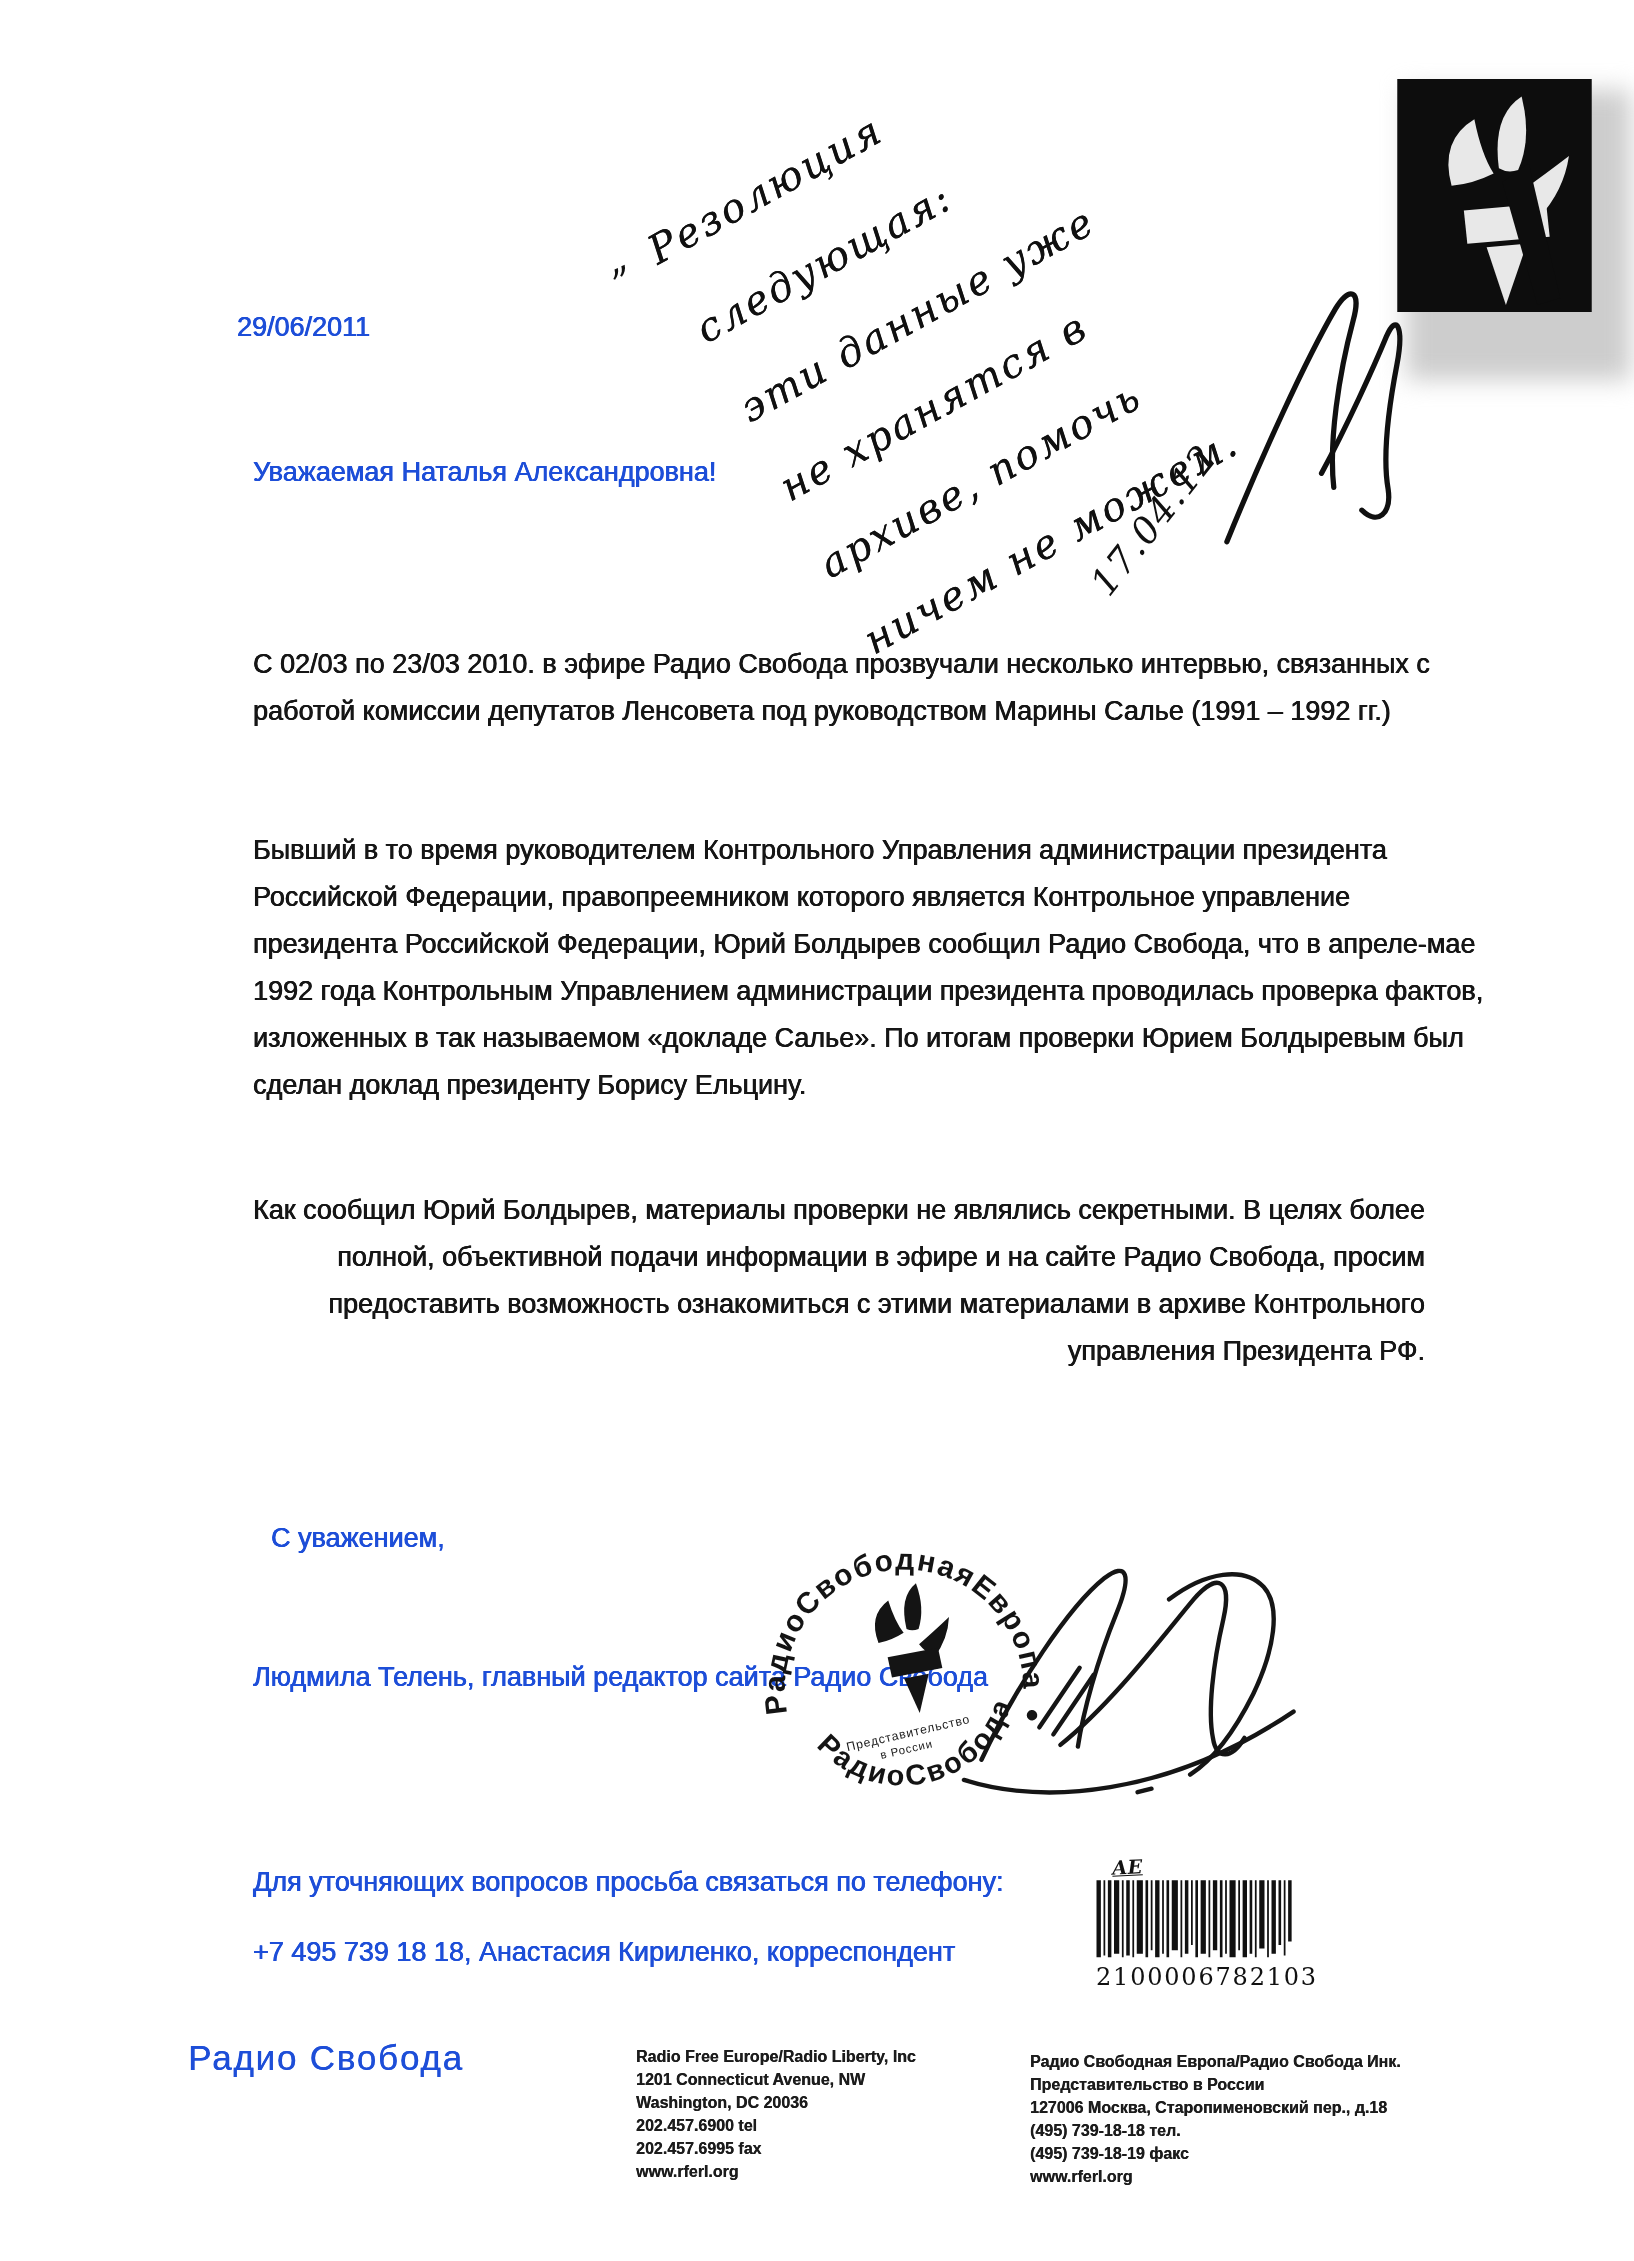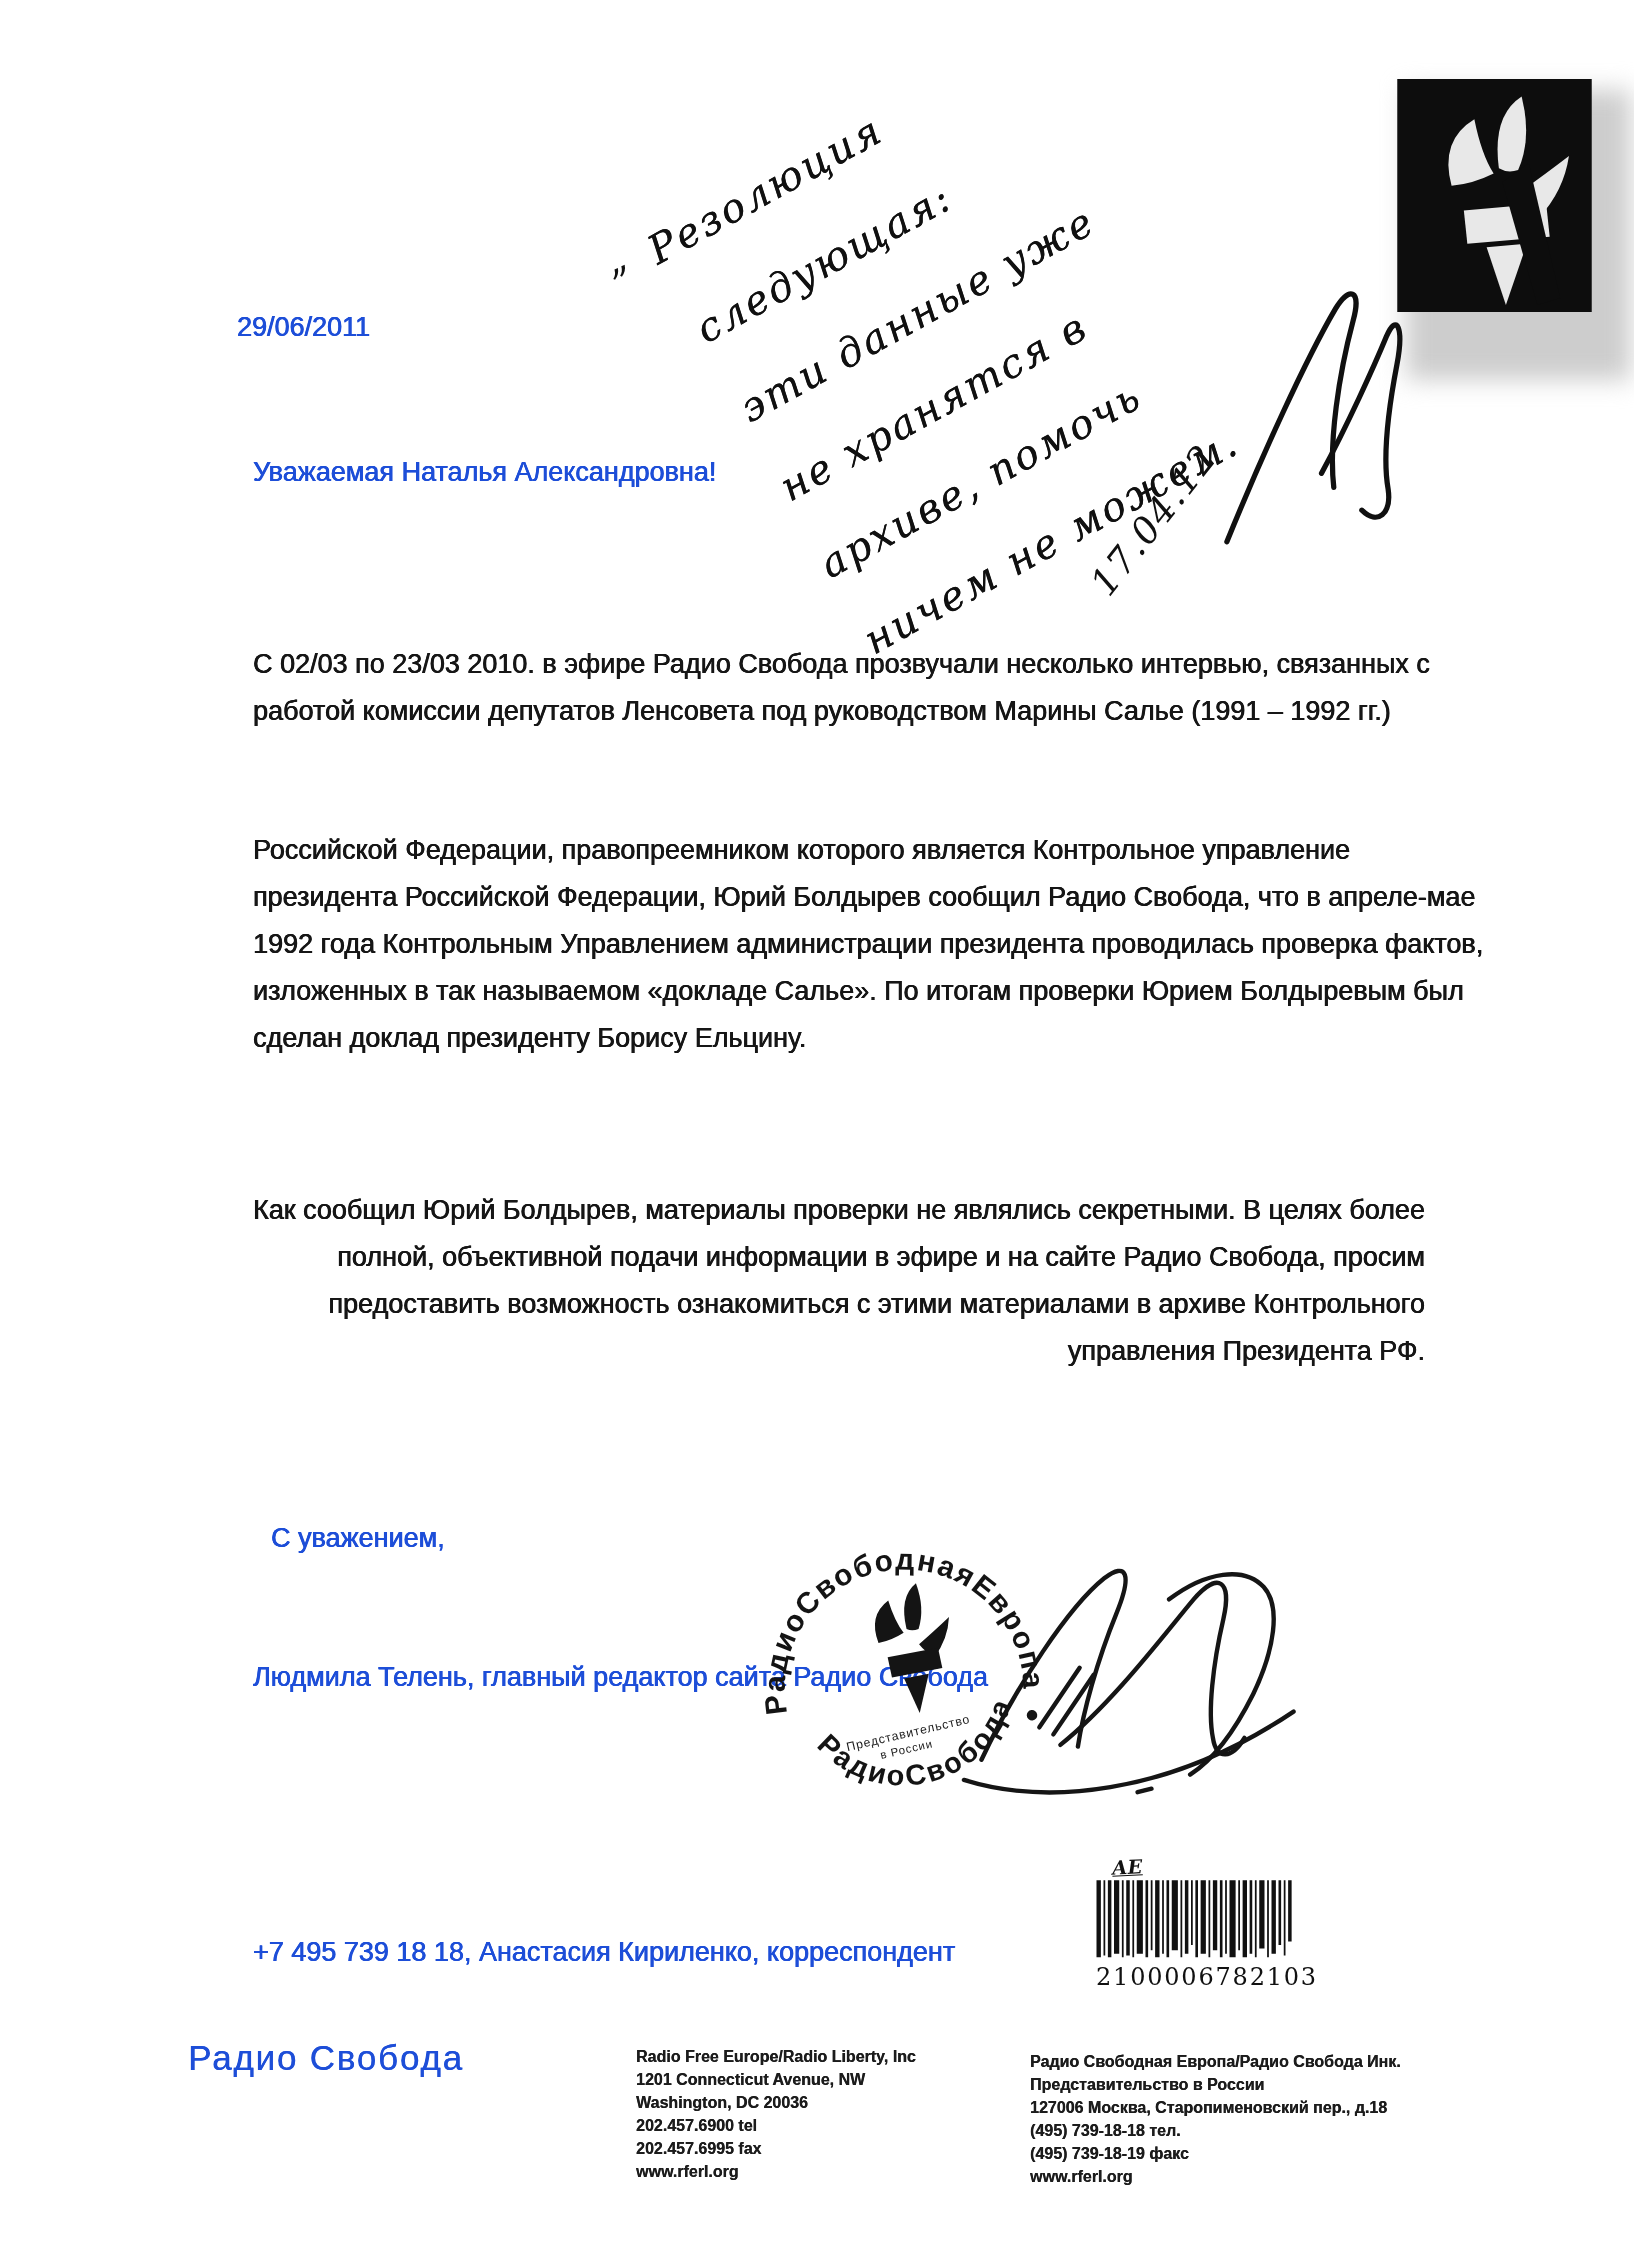--- a/index.html
+++ b/index.html
@@ -137,20 +137,21 @@
   <div class="typed body-line" style="left:237px; top:304px;">29/06/2011</div>
 
   <div class="typed body-line" style="left:253px; top:449px;">Уважаемая Наталья Александровна!</div>
 
   <div class="para" style="left:253px; top:641px;">
     <div>С 02/03 по 23/03 2010. в эфире Радио Свобода прозвучали несколько интервью, связанных с</div>
     <div>работой комиссии депутатов Ленсовета под руководством Марины Салье (1991 – 1992 гг.)</div>
   </div>
 
   <div class="para" style="left:253px; top:827px;">
+    <div>Бывший в то время руководителем Контрольного Управления администрации президента</div>
     <div>Российской Федерации, правопреемником которого является Контрольное управление</div>
     <div>президента Российской Федерации, Юрий Болдырев сообщил Радио Свобода, что в апреле-мае</div>
     <div>1992 года Контрольным Управлением администрации президента проводилась проверка фактов,</div>
     <div>изложенных в так называемом «докладе Салье». По итогам проверки Юрием Болдыревым был</div>
     <div>сделан доклад президенту Борису Ельцину.</div>
   </div>
 
   <div class="para" style="left:253px; top:1187px;text-align:right;">
     <div>Как сообщил Юрий Болдырев, материалы проверки не являлись секретными. В целях более</div>
     <div>полной, объективной подачи информации в эфире и на сайте Радио Свобода, просим</div>
@@ -190,20 +191,21 @@
     <g fill="none" stroke="#151515" stroke-width="5" stroke-linecap="round">
       <path d="M30,245 C70,160 130,70 170,38 C196,18 202,34 184,78 C162,132 146,190 140,230"></path>
       <path d="M96,208 L142,140 M112,216 L158,148"></path>
       <path d="M120,228 C180,180 240,100 272,62 C300,30 316,40 306,84 C294,136 288,190 294,220 C298,246 316,244 330,220"></path>
       <path d="M244,62 C286,30 330,24 352,48 C372,70 364,120 340,170 C320,210 296,244 268,262"></path>
       <path d="M10,268 C100,296 240,288 386,190"></path>
       <path d="M208,282 L224,278"></path>
     </g>
   </svg>
 
+  <div class="typed body-line" style="left:253px; top:1859px;">Для уточняющих вопросов просьба связаться по телефону:</div>
 
   <div class="typed body-line" style="left:253px; top:1929px;">+7 495 739 18 18, Анастасия Кириленко, корреспондент</div>
 
   <div class="barcode">
     <span class="barcode-scribble">АЕ</span>
     <svg width="204" height="91" viewBox="0 0 232 104">
       <g fill="#111111">
         <rect x="0" y="14" width="5" height="88"></rect>
           <rect x="8" y="14" width="2" height="86"></rect>
         <rect x="13" y="14" width="4" height="88"></rect>

